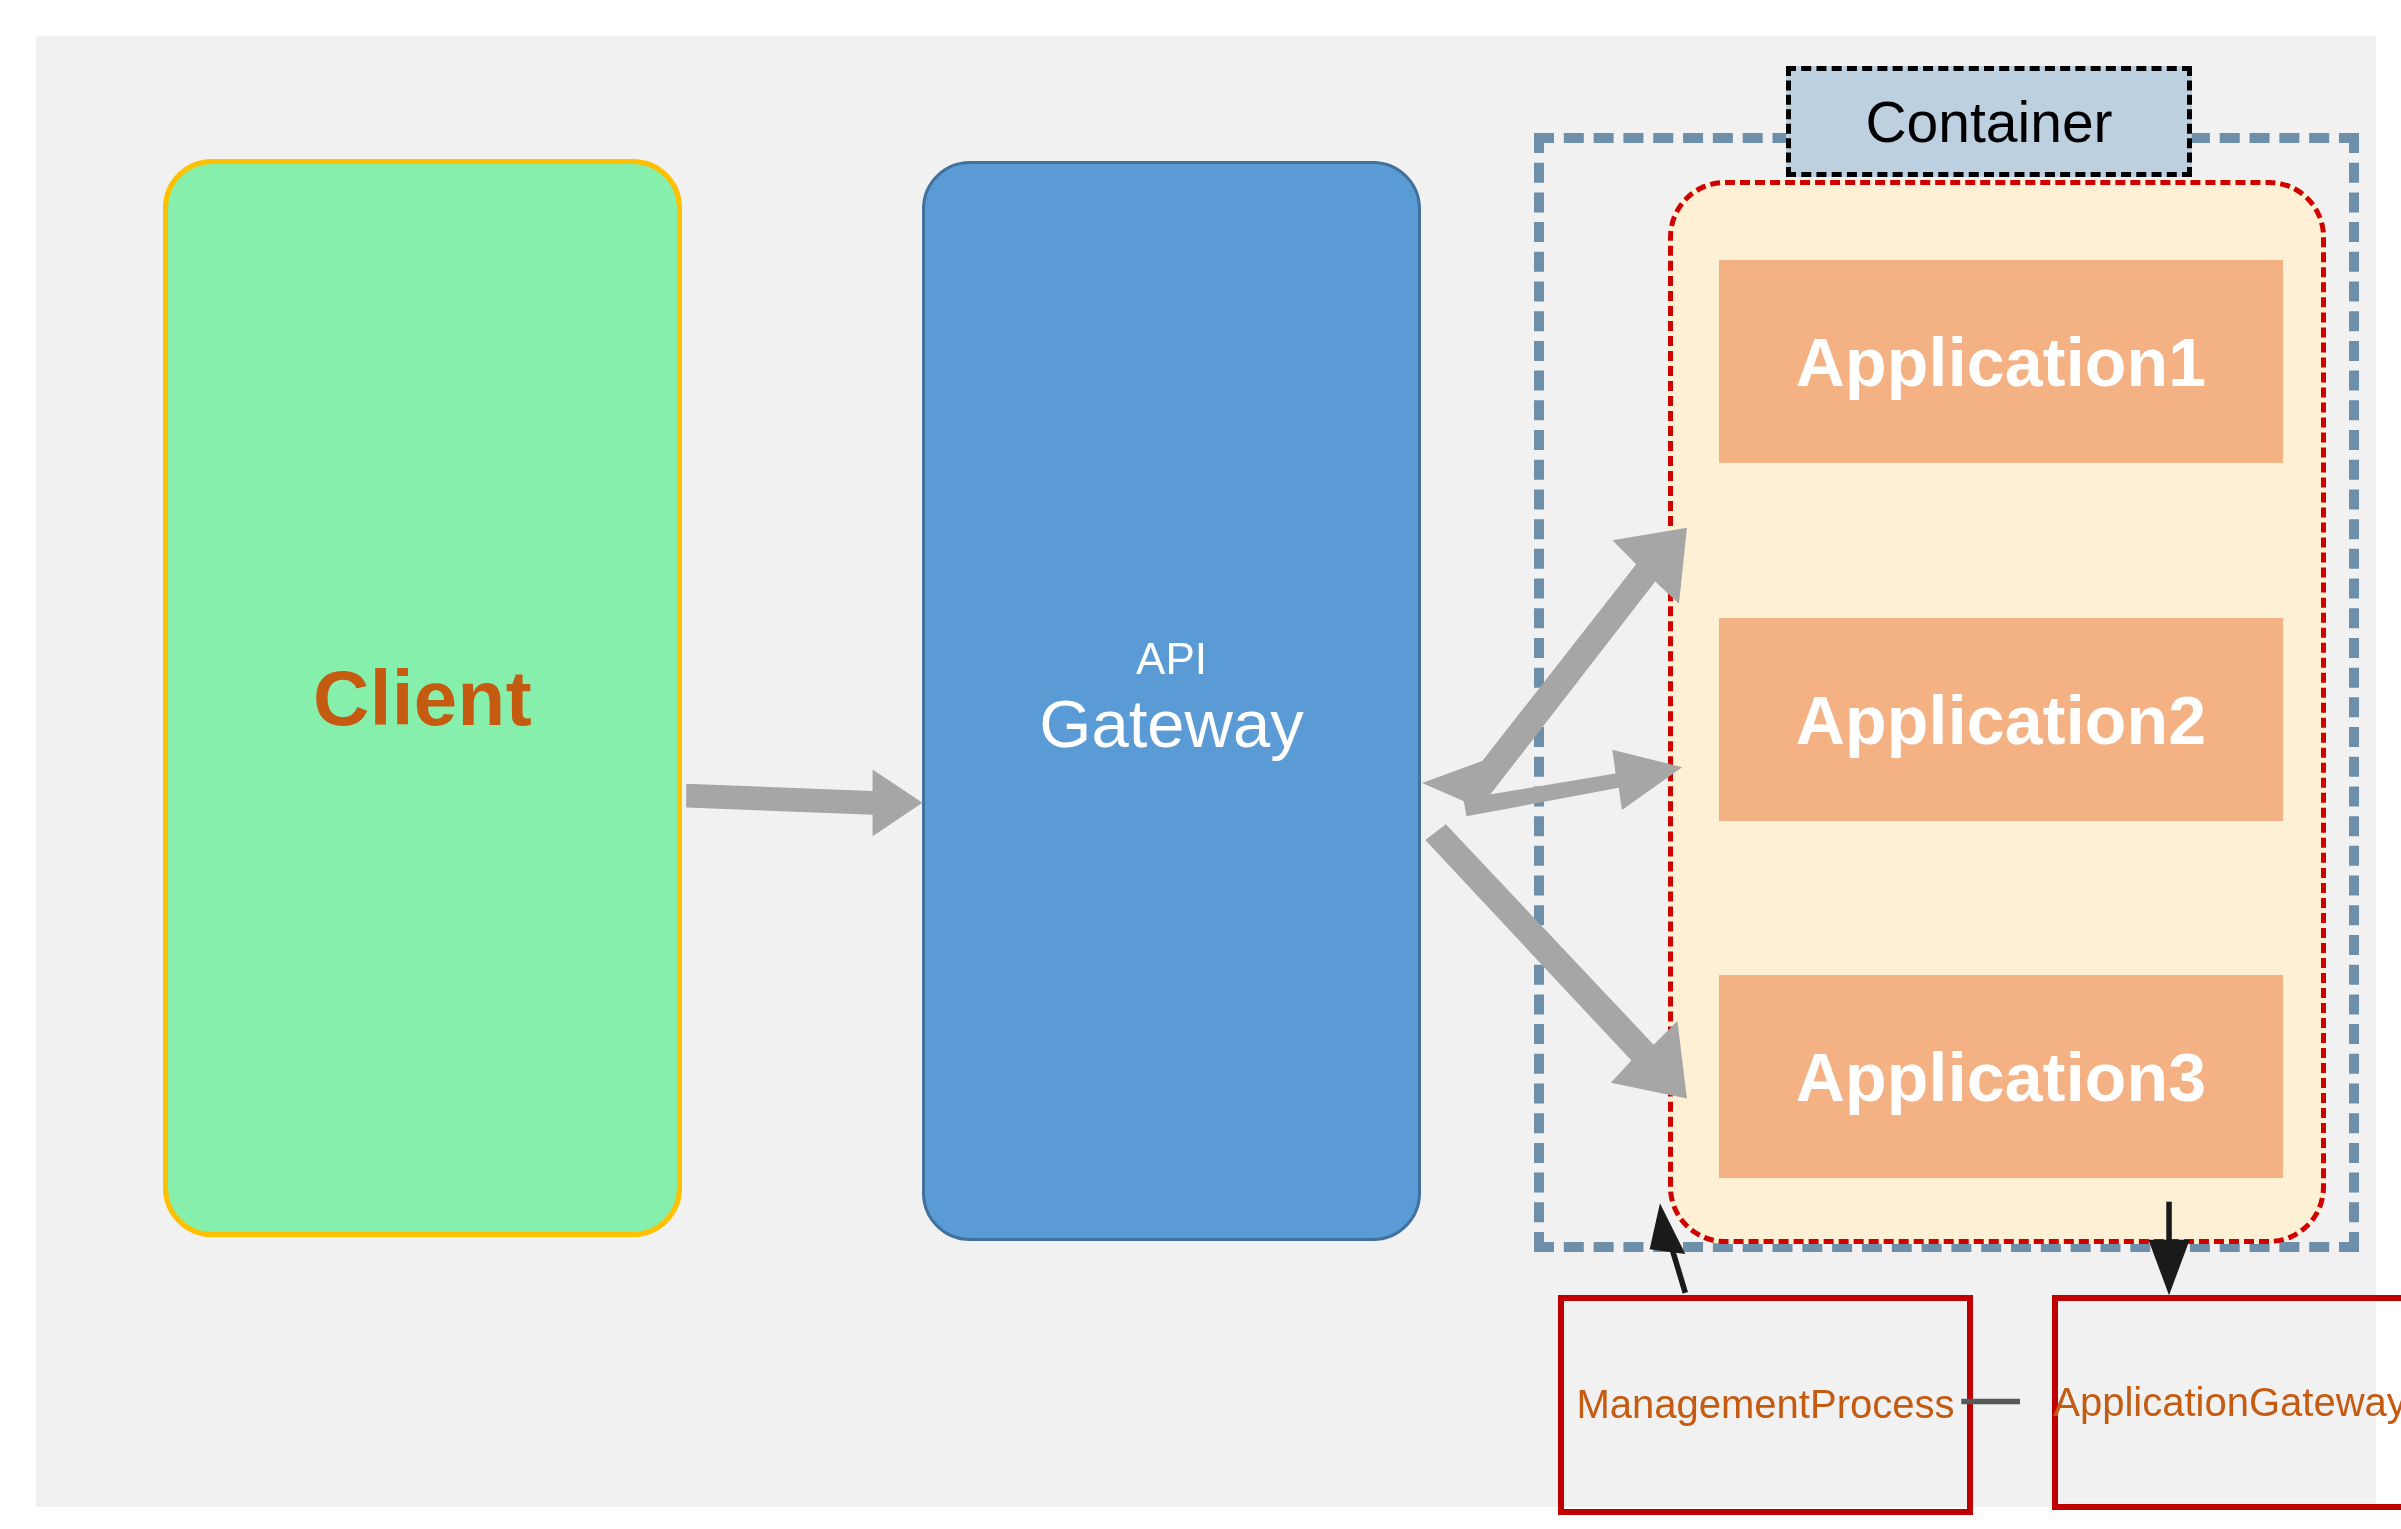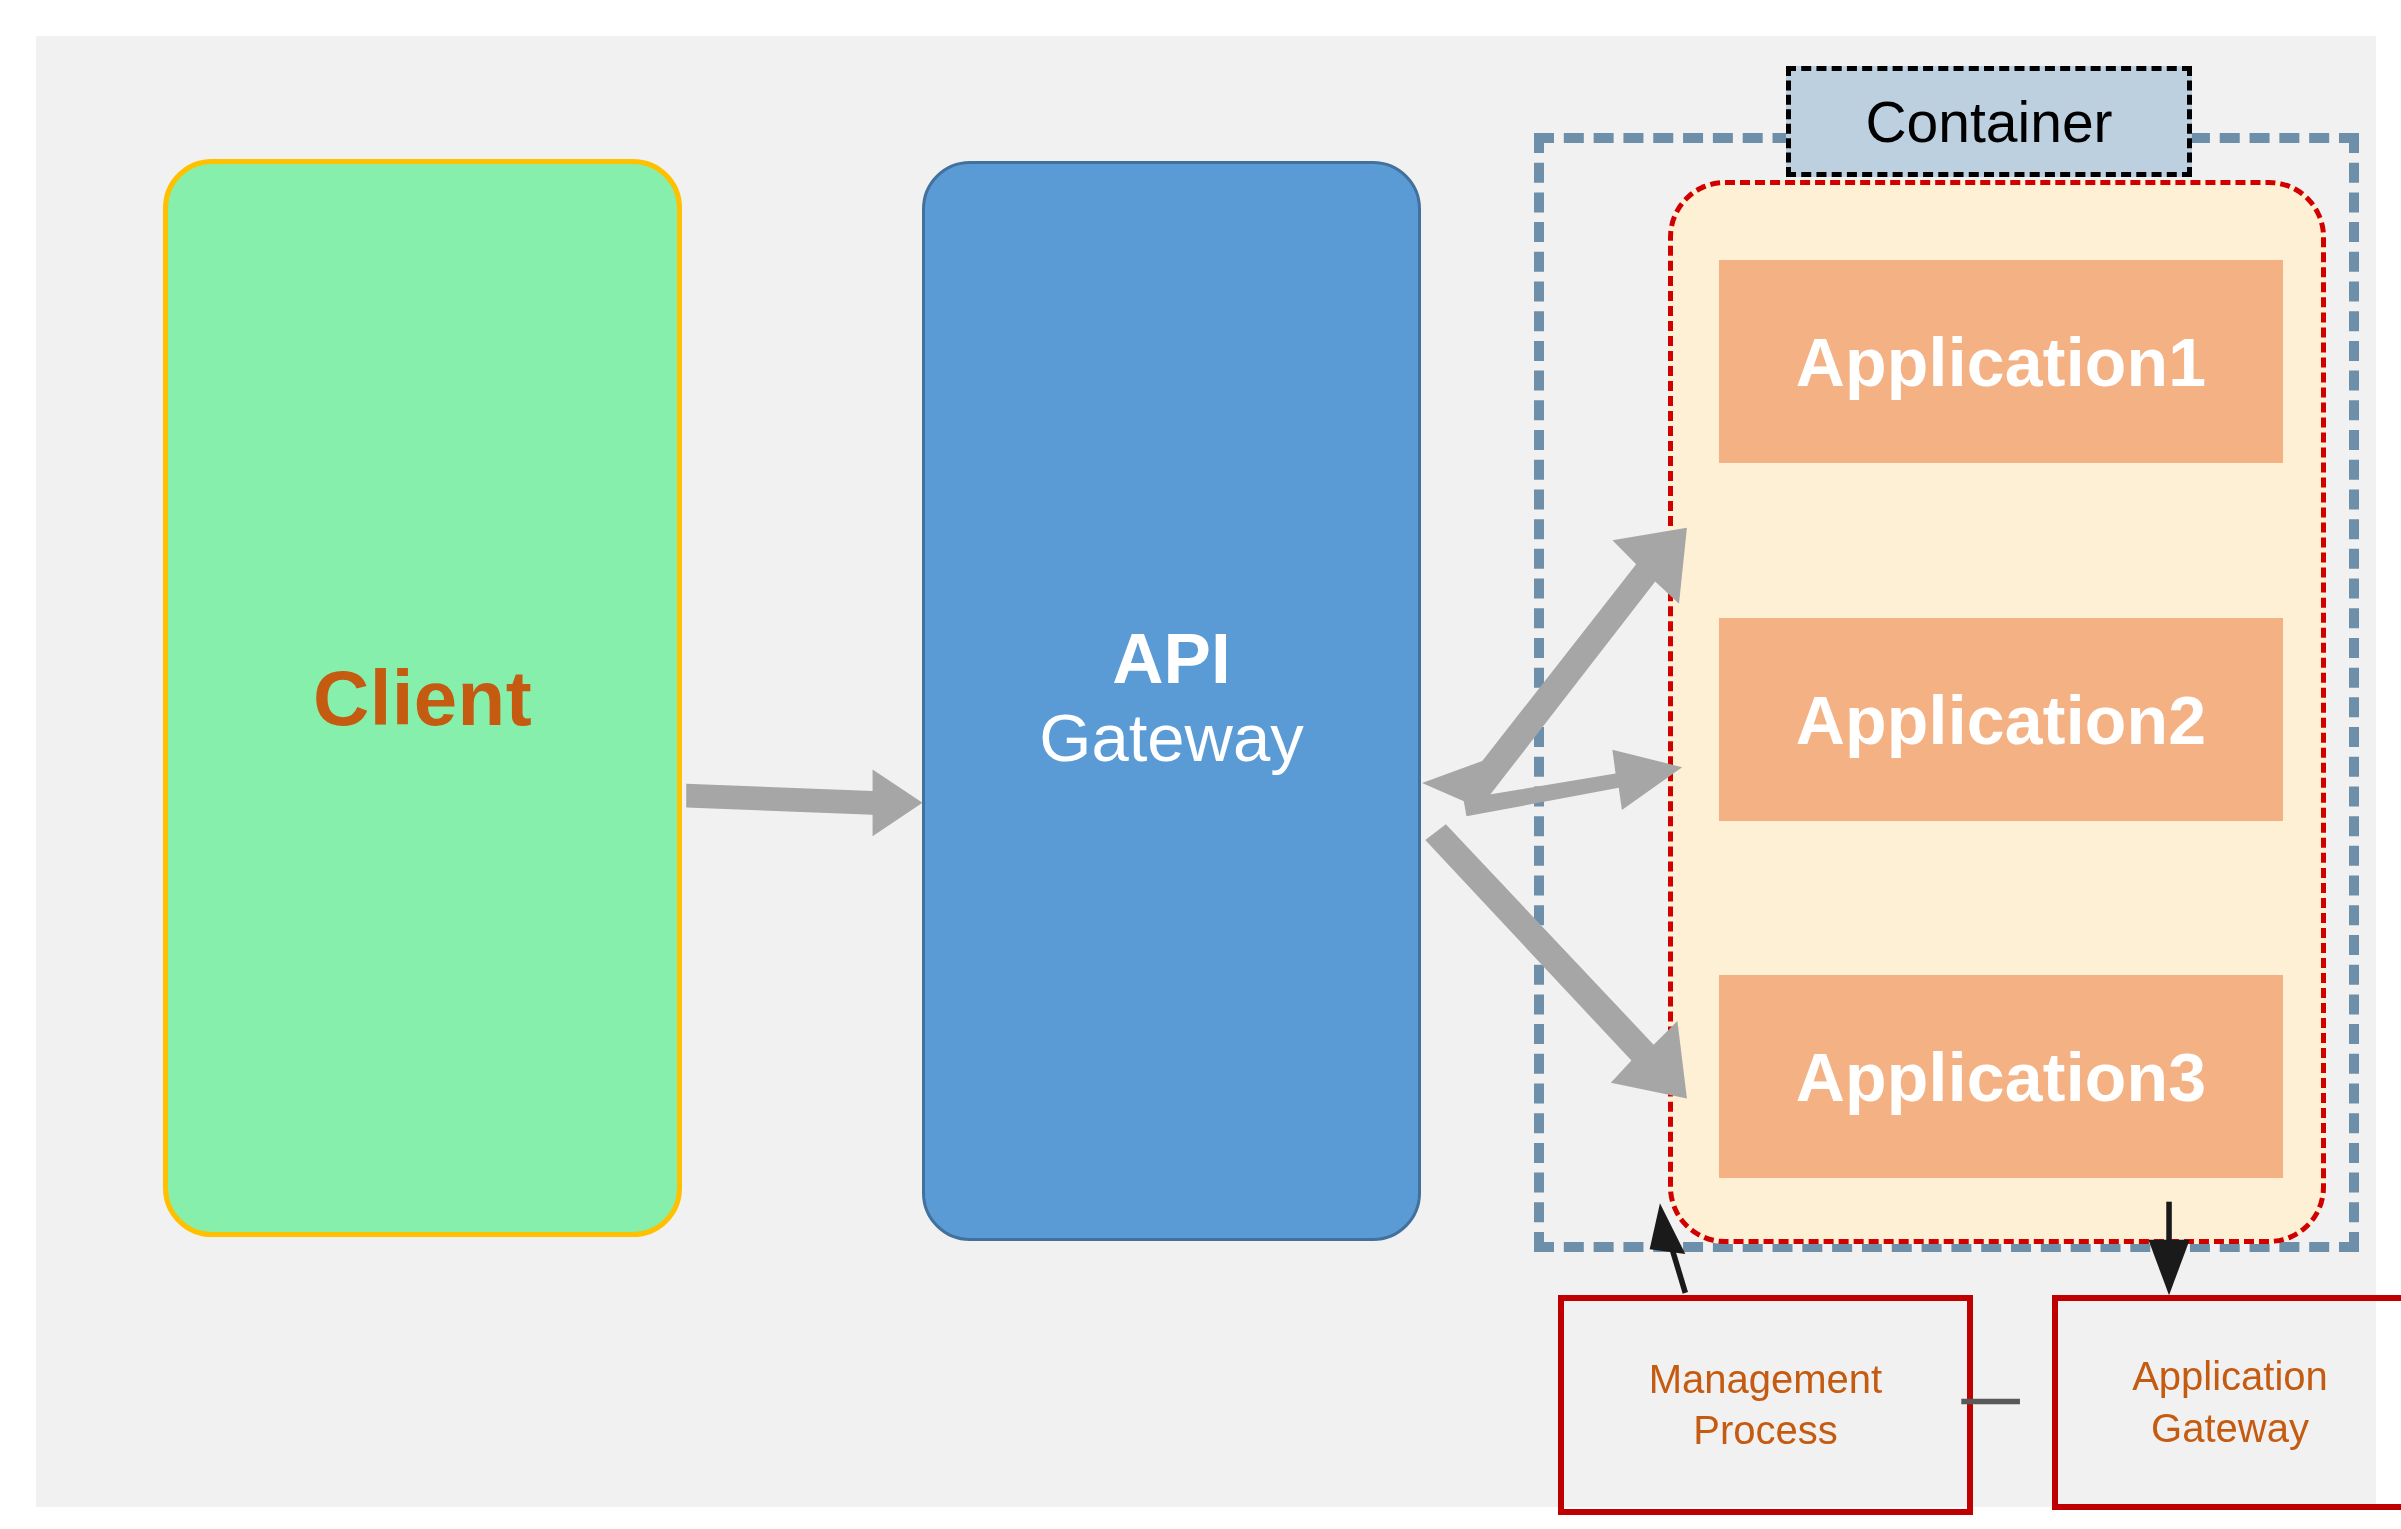--- a/index.html
+++ b/index.html
@@ -46,21 +46,21 @@
   #gateway-box {
     left: 886px; top: 125px;
     width: 499px;  height: 1080px;
     background: #5B9BD5;
     border: 3.2px solid #41719C;
     border-radius: 48px;
     display: flex; flex-direction: column;
     align-items: center; justify-content: center;
     color: #ffffff;
   }
-  #gateway-line1 { font-size: 71px; font-weight: bold; line-height: 1.05; }
+  #gateway-line1 { font-size: 44px; font-weight: normal; line-height: 1.05; }
   #gateway-line2 { font-size: 67px; font-weight: normal; line-height: 1.25; }
 
   
   #container-outer {
     left: 1498px; top: 97px;
     width: 825px; height: 1119px;
     border: 10.3px dashed #6E8FAA;
     background: transparent;
   }
 
@@ -106,21 +106,21 @@
     font-weight: bold;
     color: #ffffff;
     letter-spacing: 0.2px;
   }
 
   
   .red-box {
     position: absolute;
     background: transparent;
     border: 6.3px solid #C00000;
-    display: flex; flex-direction: column;
+    display: flex; flex-direction: row;
     align-items: center; justify-content: center;
     text-align: center;
     z-index: 7;
   }
   #mgmt-box     { left: 1522px; top: 1259px; width: 403px; height: 208px; }
   #registry-box { left: 1984px; top: 1259px; width: 344px; height: 203px; margin-left: 32px; }
   .red-box-line {
     font-size: 40px;
     color: #C55A11;
     line-height: 1.28;

